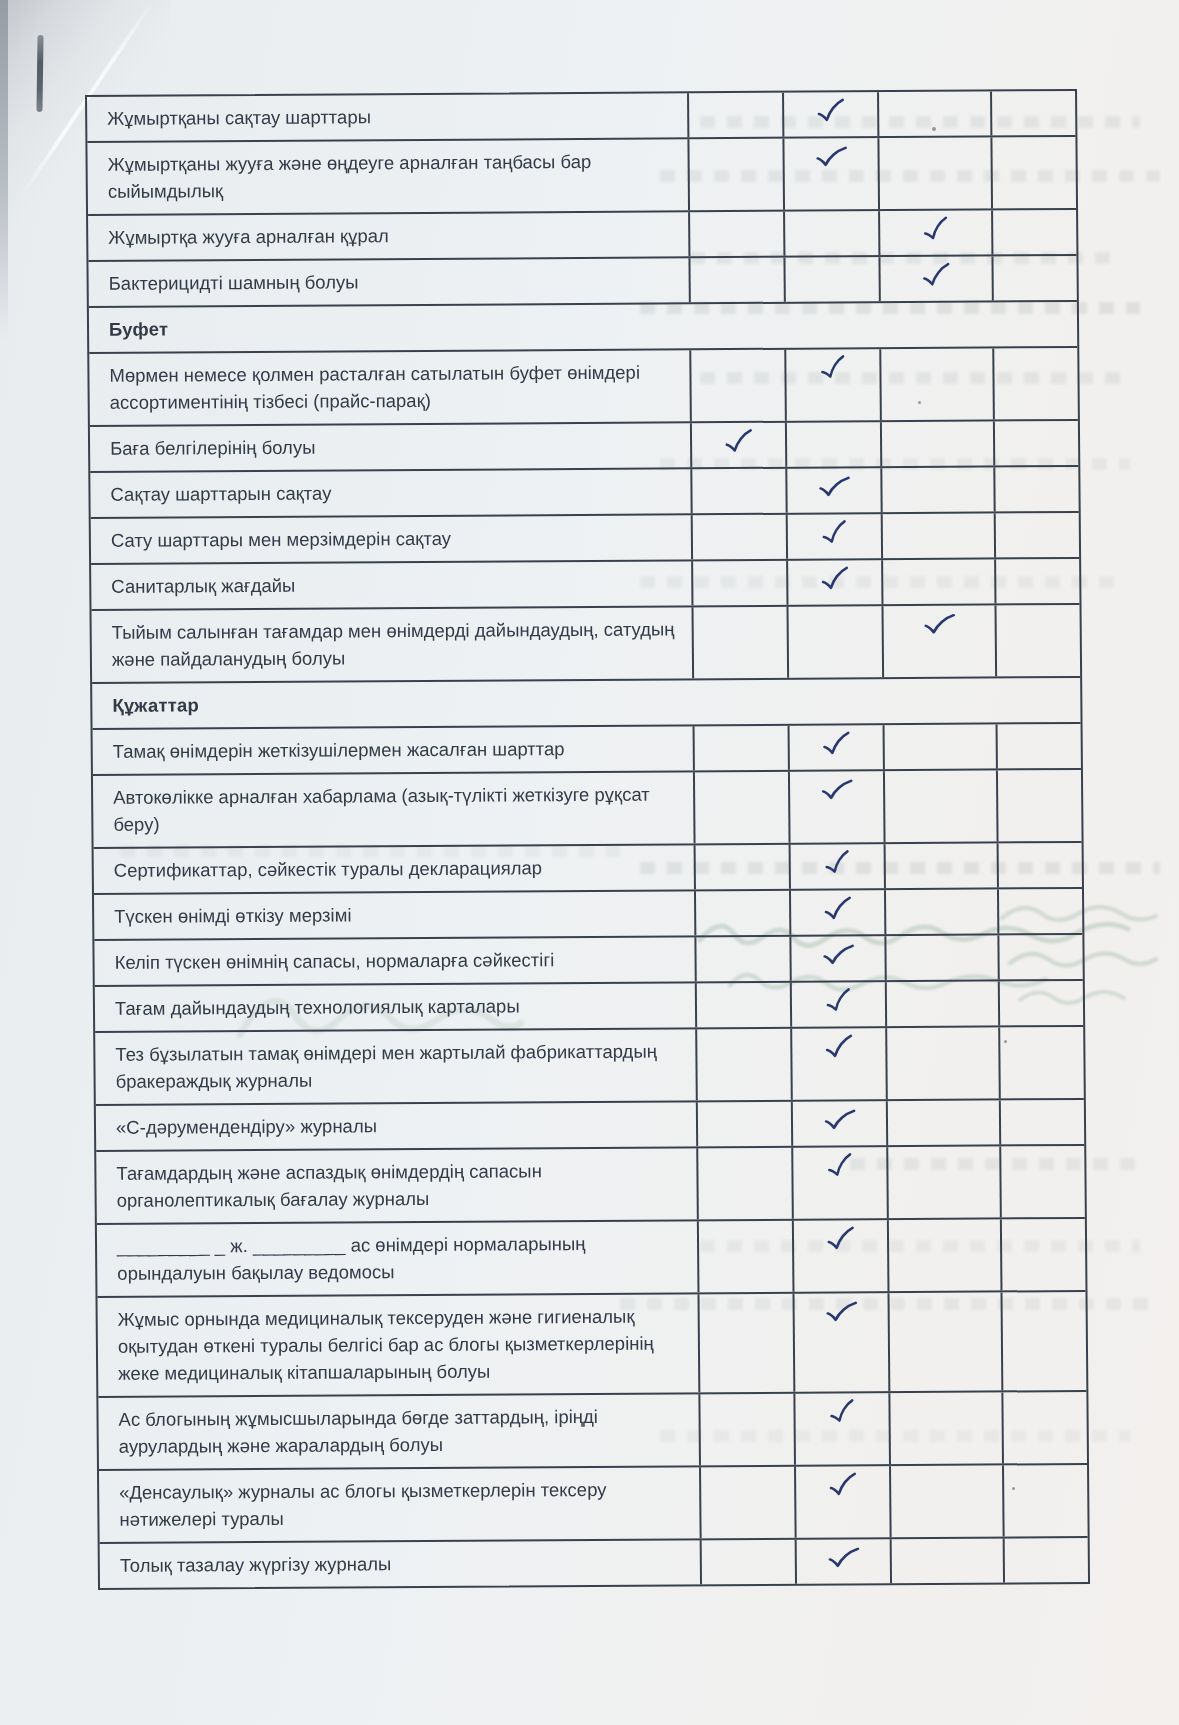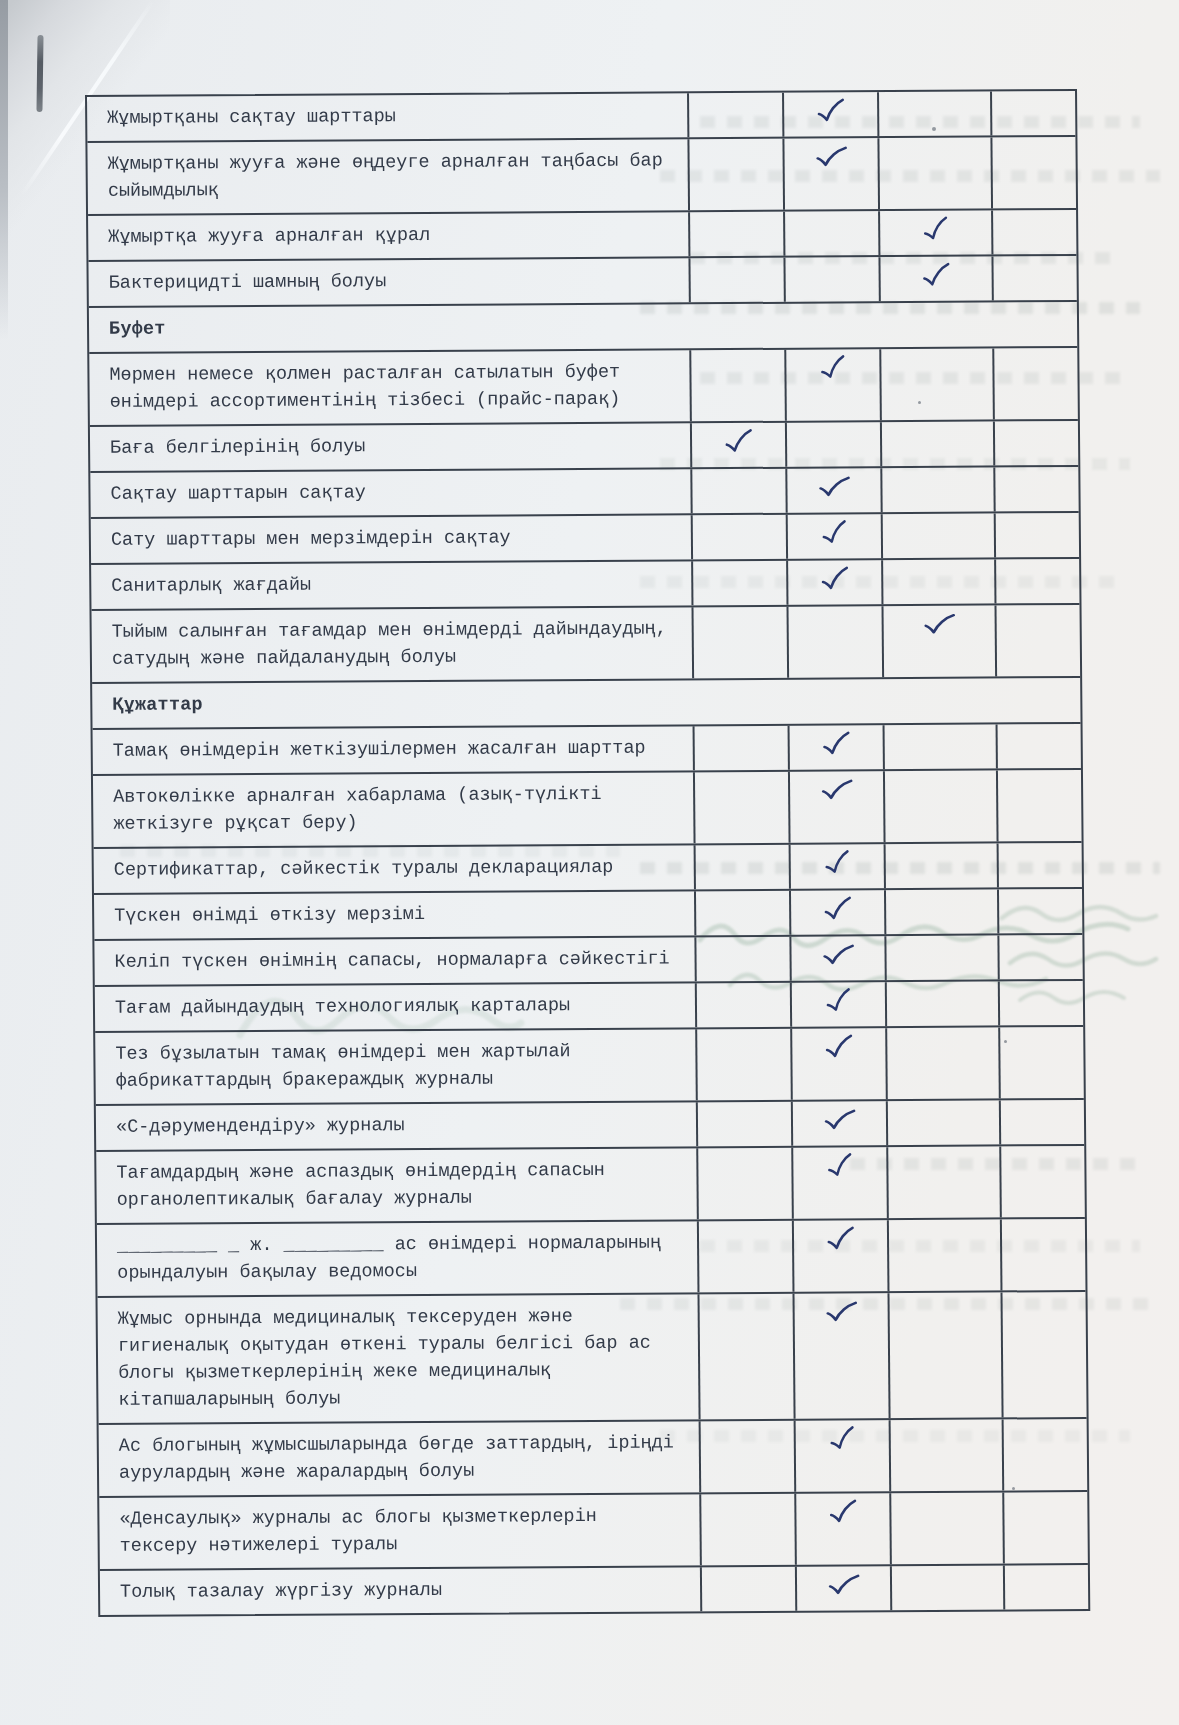--- a/index.html
+++ b/index.html
@@ -3,21 +3,21 @@
 <meta charset="utf-8">
 <style>
   html,body{margin:0;padding:0;background:#d7dadd;}
   *{box-sizing:border-box;}
   #page{
     position:relative;
     width:1179px;height:1725px;
     margin:0 auto;
     overflow:hidden;
     background:linear-gradient(100deg,#e9ecef 0%,#eef1f3 45%,#f1f0ee 78%,#f3f0ee 100%);
-    font-family:Liberation Mono, monospace;
+    font-family:Liberation Sans, sans-serif;
   }
 
   
   .corner-shade{
     position:absolute;left:0;top:0;width:170px;height:235px;
     background:linear-gradient(128deg,#c6cace 4%,#d6d9dd 18%,#e2e5e8 34%,rgba(238,241,243,0) 55%);
     pointer-events:none;
   }
   .corner-edge{
     position:absolute;left:-30px;top:96px;width:235px;height:4px;

